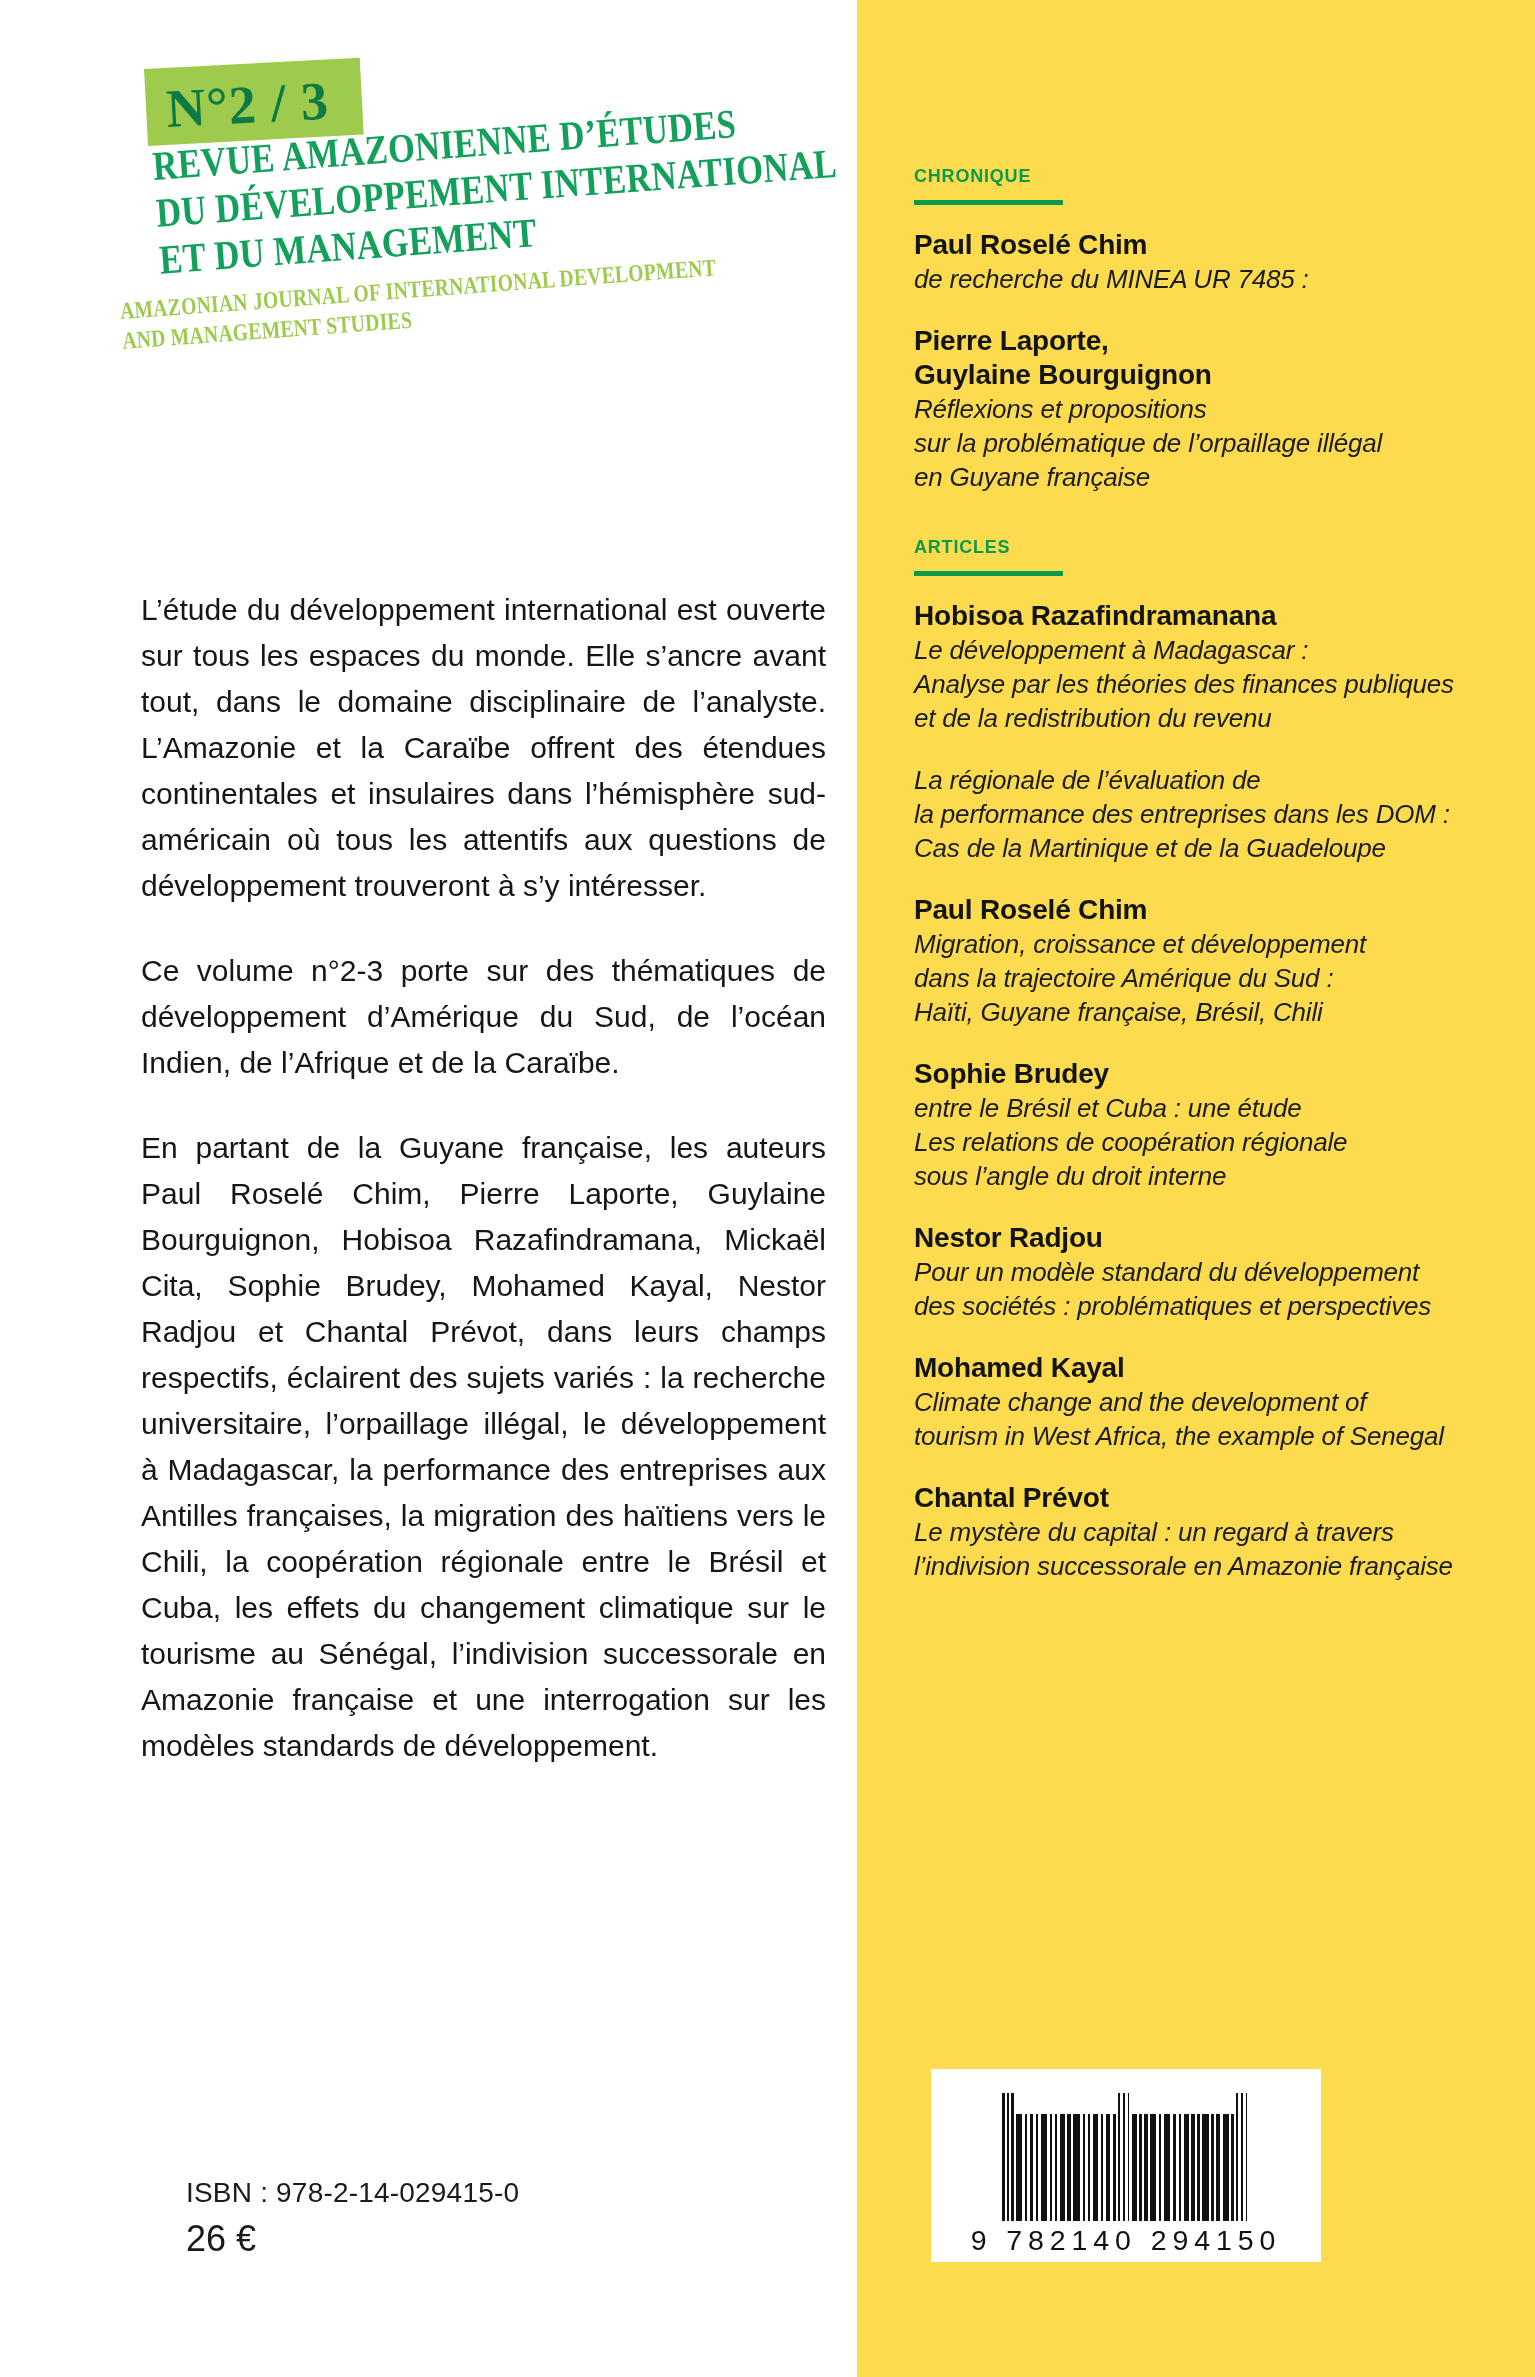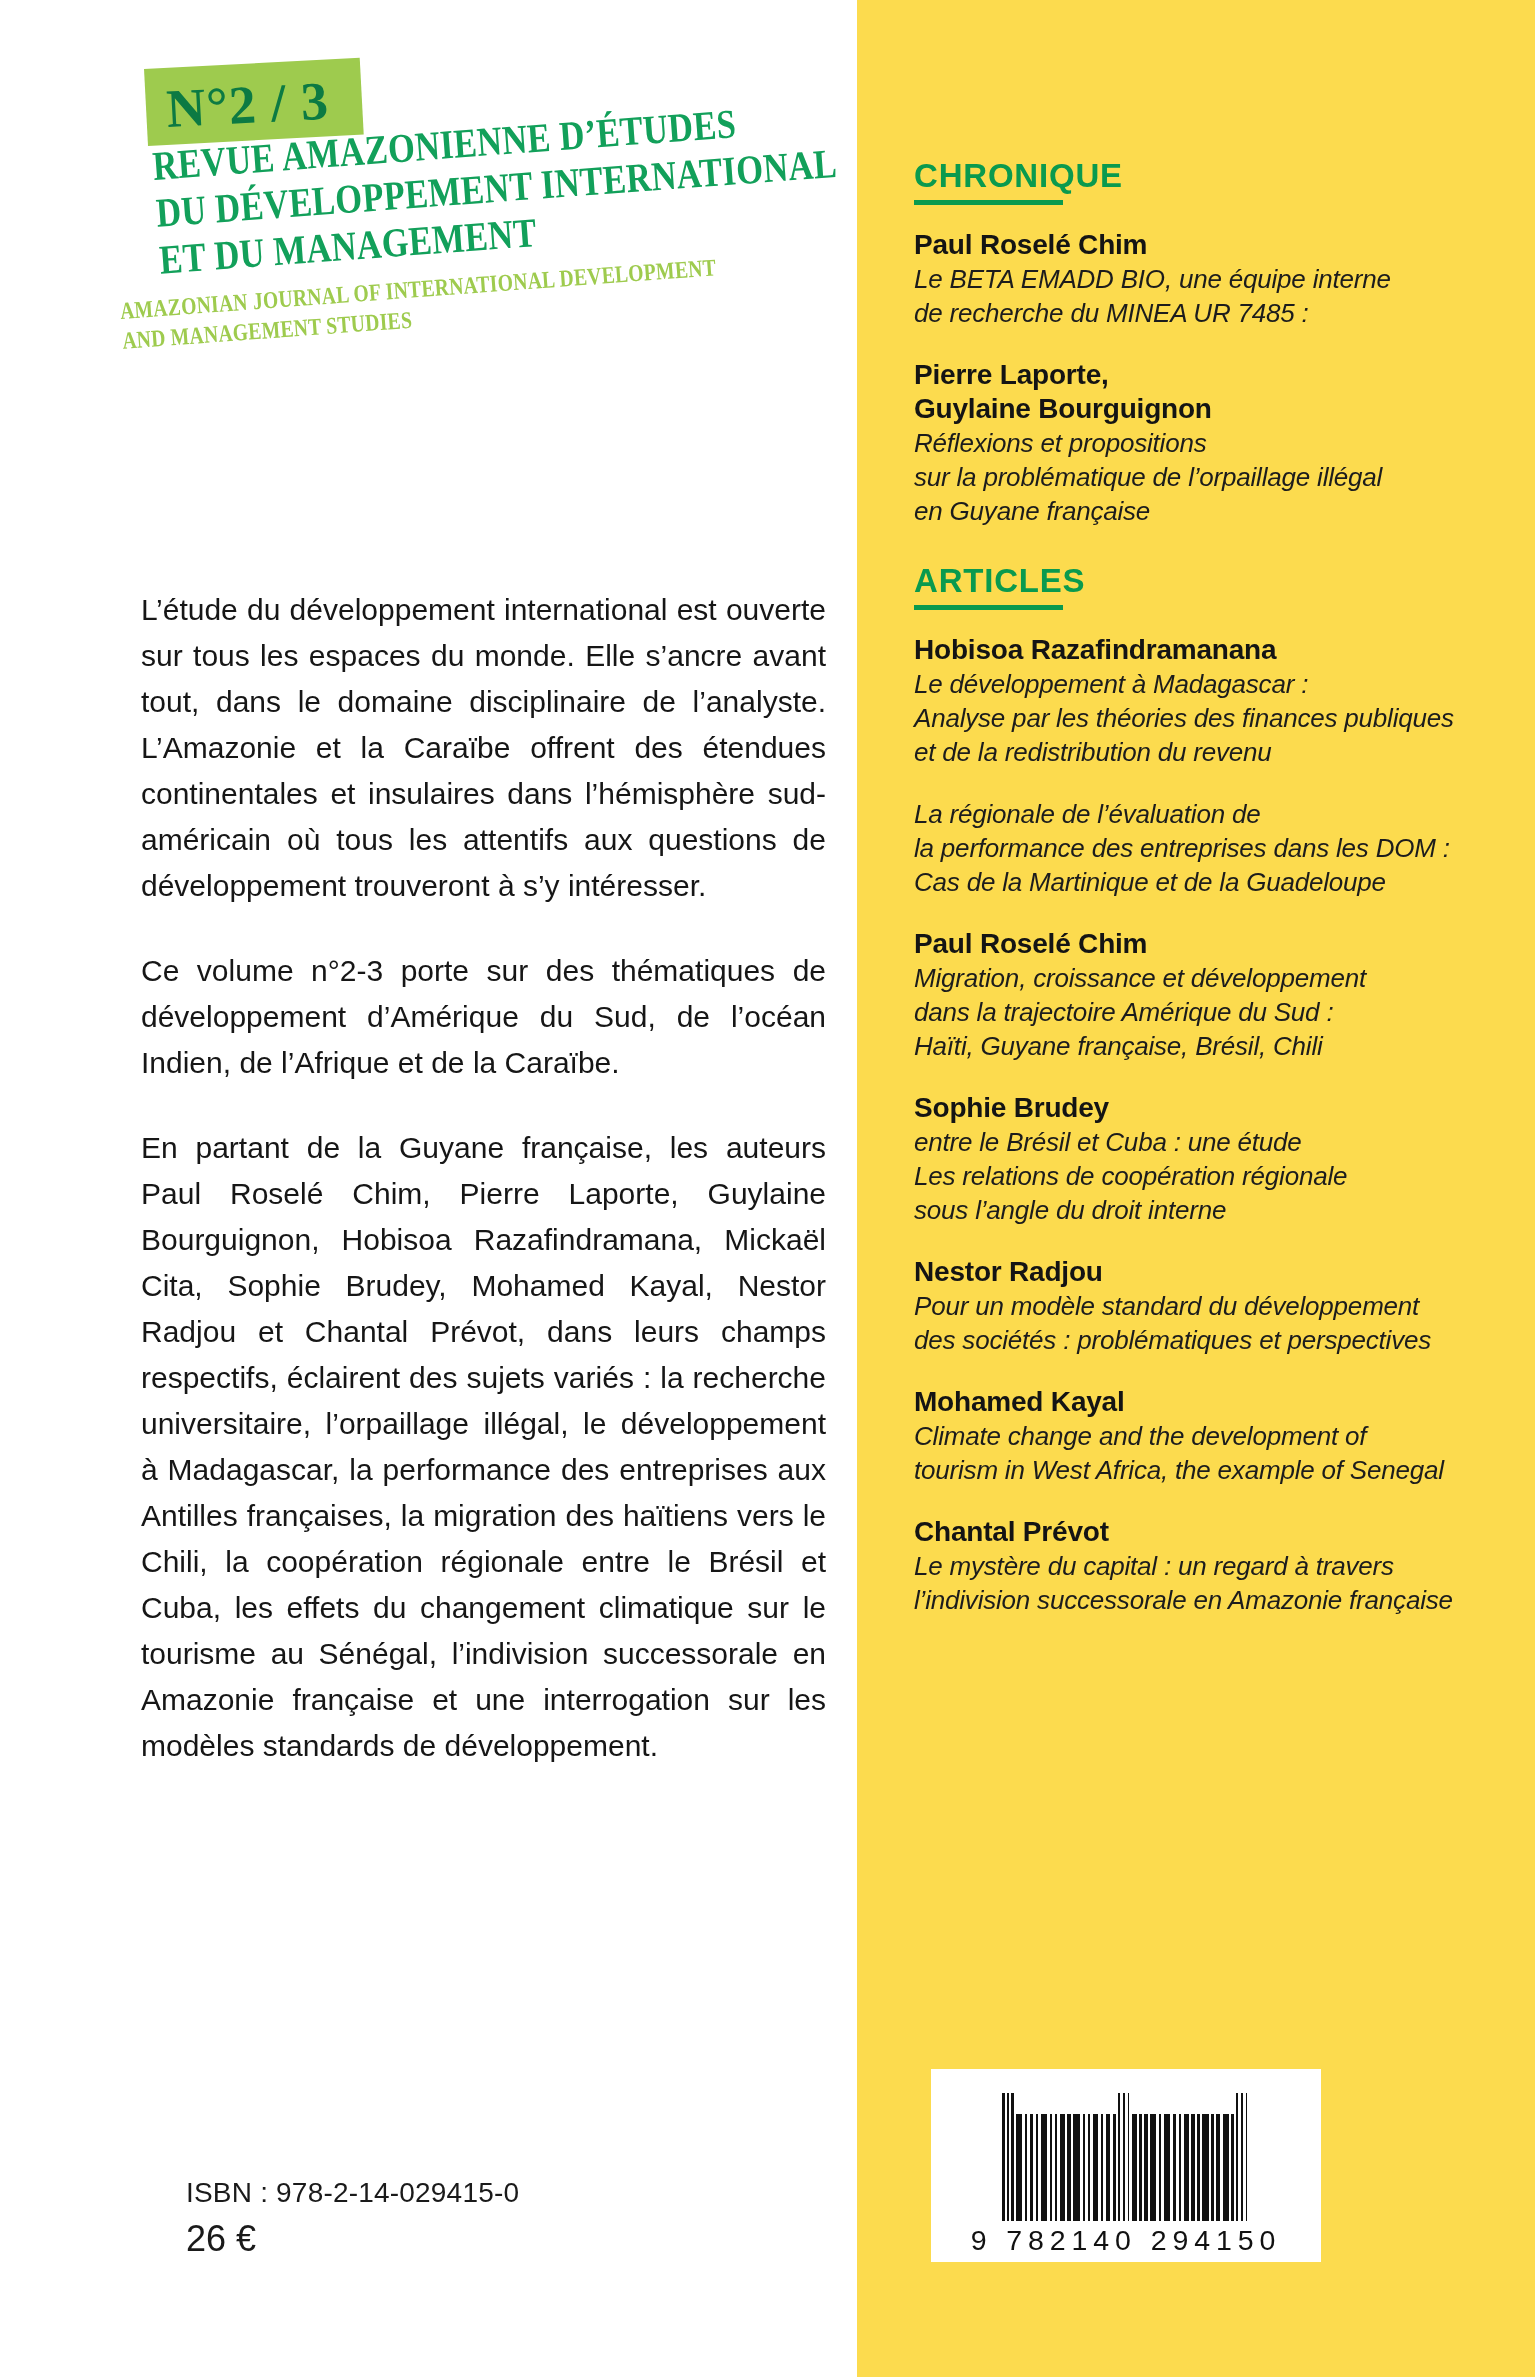--- a/index.html
+++ b/index.html
@@ -96,21 +96,21 @@
   .price-line{font-size:36px;line-height:49px;margin-top:3.4px;}
 
   
   .toc{
     position:absolute;left:914px;top:161px;
     width:564px;
   }
   .toc-section-title{
     color:#0a9a4e;
     font-weight:bold;
-    font-size:33px;
+    font-size:18px;
     letter-spacing:0.8px;
     line-height:30px;
     font-stretch:condensed;
   }
   .toc-rule{
     width:149px;height:5px;background:#0a9a4e;
     margin-top:9.2px;margin-bottom:22.7px;
   }
   .toc-entry{margin-bottom:28px;}
   .toc-author{
@@ -188,21 +188,20 @@
   </div>
 
   <div class="toc">
 
     <div class="toc-section-title">CHRONIQUE</div>
     <div class="toc-rule"></div>
 
     <div class="toc-entry">
       <div class="toc-author">Paul Roselé Chim</div>
       <div class="toc-title">
-        <div>Le BETA EMADD BIO, une équipe interne</div>
         <div>de recherche du MINEA UR 7485 :</div>
       </div>
     </div>
 
     <div class="toc-entry">
       <div class="toc-author">Pierre Laporte,</div>
       <div class="toc-author">Guylaine Bourguignon</div>
       <div class="toc-title">
         <div>Réflexions et propositions</div>
         <div>sur la problématique de l’orpaillage illégal</div>

